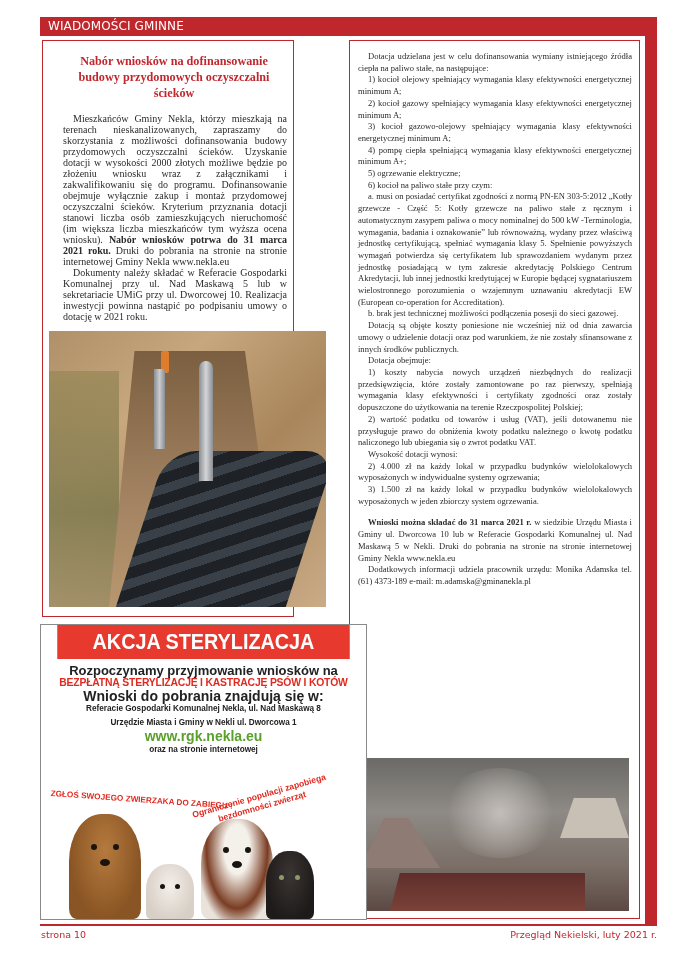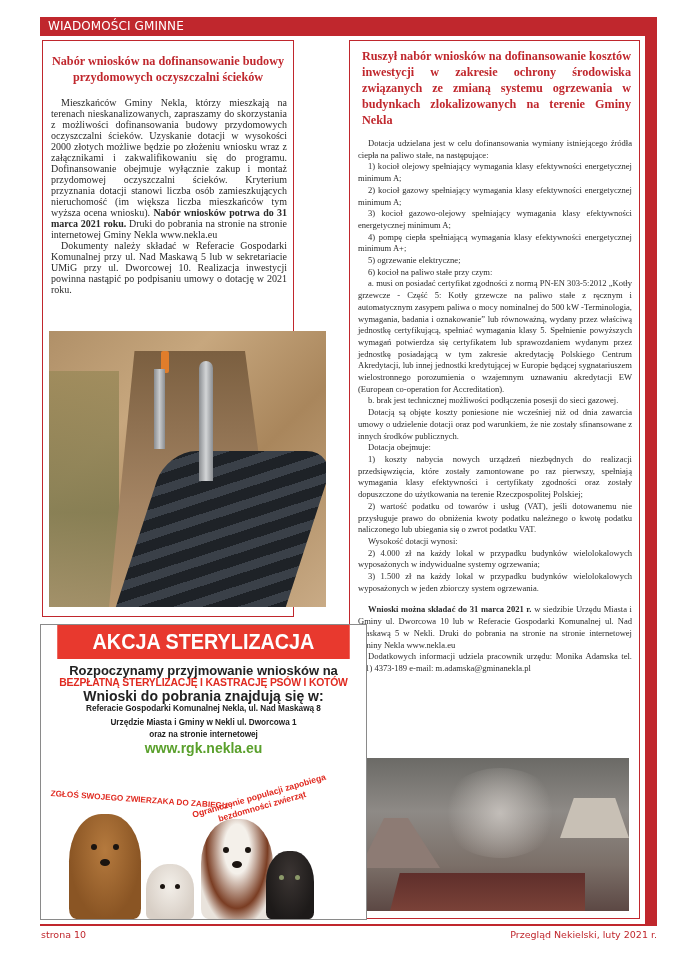--- a/index.html
+++ b/index.html
@@ -22,21 +22,21 @@
   .footer-left, .footer-right {
     position: absolute; top: 929px; font-family: "DejaVu Sans", "Liberation Sans", sans-serif;
     font-size: 9.5px; color: #c0272d;
   }
   .footer-left { left: 41px; }
   .footer-right { right: 22px; }
 
   .article {
     position: absolute; border: 1px solid #c0272d; background: #fff;
   }
-  .article.left { left: 42px; top: 40px; width: 252px; height: 577px; }
+  .article.left { left: 42px; top: 40px; width: 252px; height: 577px; padding-left: 12px; }
   .article.right { left: 349px; top: 40px; width: 291px; height: 879px; }
 
   .art-title {
     color: #c0272d; font-weight: bold; font-size: 12.2px; line-height: 16px;
   }
   .article.left .art-title { text-align: center; padding: 12px 6px 0 6px; }
   .article.right .art-title { text-align: justify; padding: 7px 8px 0 12px; }
 
   .art-body { font-size: 10px; line-height: 11px; text-align: justify; }
   .article.left .art-body { padding: 12px 6px 0 8px; }
@@ -114,21 +114,20 @@
 <div class="photo septic">
   <div class="grass"></div>
   <div class="trench"></div>
   <div class="tank"></div>
   <div class="shovel"></div>
   <div class="pipe1"></div>
   <div class="pipe2"></div>
 </div>
 
 <div class="article right">
-  <h2 class="art-title">Ruszył nabór wniosków na dofinansowanie kosztów inwestycji w zakresie ochrony środowiska związanych ze zmianą systemu ogrzewania w budynkach zlokalizowanych na terenie Gminy Nekla</h2>
   <div class="art-body" id="right-body">
     <p>Dotacja udzielana jest w celu dofinansowania wymiany istniejącego źródła ciepła na paliwo stałe, na następujące:</p>
     <p>1) kocioł olejowy spełniający wymagania klasy efektywności energetycznej minimum A;</p>
     <p>2) kocioł gazowy spełniający wymagania klasy efektywności energetycznej minimum A;</p>
     <p>3) kocioł gazowo-olejowy spełniający wymagania klasy efektywności energetycznej minimum A;</p>
     <p>4) pompę ciepła spełniającą wymagania klasy efektywności energetycznej minimum A+;</p>
     <p>5) ogrzewanie elektryczne;</p>
     <p>6) kocioł na paliwo stałe przy czym:</p>
     <p>a. musi on posiadać certyfikat zgodności z normą PN-EN 303-5:2012 „Kotły grzewcze - Część 5: Kotły grzewcze na paliwo stałe z ręcznym i automatycznym zasypem paliwa o mocy nominalnej do 500 kW -Terminologia, wymagania, badania i oznakowanie” lub równoważną, wydany przez właściwą jednostkę certyfikującą, spełniać wymagania klasy 5. Spełnienie powyższych wymagań potwierdza się certyfikatem lub sprawozdaniem wydanym przez jednostkę posiadającą w tym zakresie akredytację Polskiego Centrum Akredytacji, lub innej jednostki kredytującej w Europie będącej sygnatariuszem wielostronnego porozumienia o wzajemnym uznawaniu akredytacji EW (European co-operation for Accreditation).</p>
     <p>b. brak jest technicznej możliwości podłączenia posesji do sieci gazowej.</p>
@@ -150,22 +149,22 @@
   <div class="roof r1"></div>
 </div>
 
 <div class="ad">
   <div class="ad-banner">AKCJA STERYLIZACJA</div>
   <div class="ad-line ad-l1">Rozpoczynamy przyjmowanie wniosków na</div>
   <div class="ad-line ad-l2">BEZPŁATNĄ STERYLIZACJĘ I KASTRACJĘ PSÓW I KOTÓW</div>
   <div class="ad-line ad-l3">Wnioski do pobrania znajdują się w:</div>
   <div class="ad-line ad-l4">Referacie Gospodarki Komunalnej  Nekla, ul. Nad Maskawą 8</div>
   <div class="ad-line ad-l5">Urzędzie Miasta i Gminy w Nekli ul. Dworcowa 1</div>
+  <div class="ad-line ad-url">www.rgk.nekla.eu</div>
   <div class="ad-line ad-l6">oraz na stronie internetowej</div>
-  <div class="ad-line ad-url">www.rgk.nekla.eu</div>
   <div class="ad-slogan1">ZGŁOŚ SWOJEGO ZWIERZAKA DO ZABIEGU !</div>
   <div class="ad-slogan2">
     <div>Ograniczenie populacji zapobiega</div>
     <div>bezdomności zwierząt</div>
   </div>
   <div class="pets">
     <div class="pet dog1">
       <span class="eye" style="left:22px;top:30px"></span>
       <span class="eye" style="left:44px;top:30px"></span>
       <span class="nose" style="left:31px;top:45px"></span>

